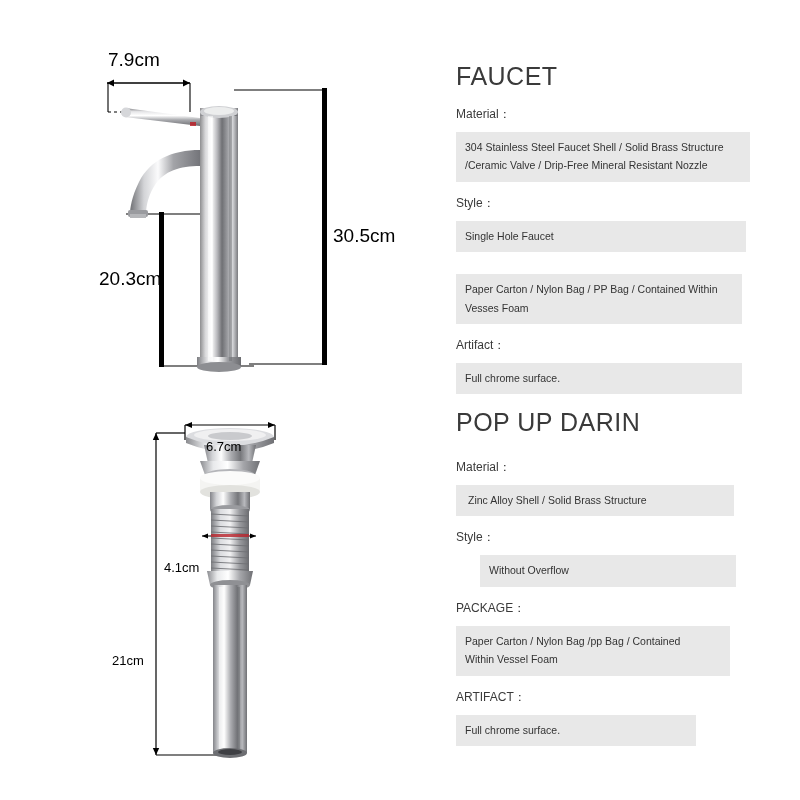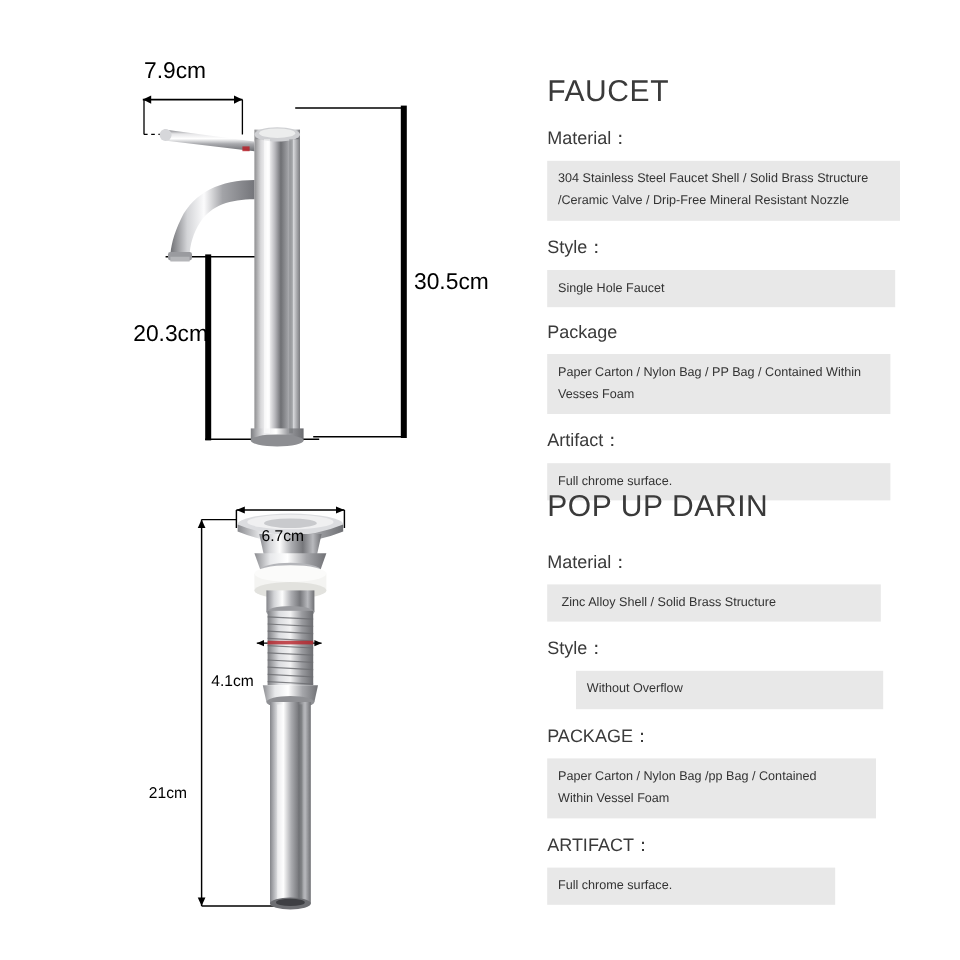--- a/index.html
+++ b/index.html
@@ -17,21 +17,21 @@
   }
   .page {
     position: relative;
     width: 800px;
     height: 800px;
   }
 
   
   .diagram-col {
     position: absolute;
-    left: 16px;
+    left: 4px;
     top: 0;
     width: 430px;
     height: 592px;
     text-decoration: underline;
   }
 
   
   .faucet-group { position: absolute; left: 0; top: 0; width: 430px; height: 400px; }
   .drain-group  { position: absolute; left: 0; top: 395px; width: 430px; height: 400px; }
 
@@ -53,21 +53,21 @@
     height: 800px;
   }
   .spec-title {
     font-size: 25px;
     color: #3a3a3a;
     font-weight: normal;
     letter-spacing: .5px;
     margin: 0;
   }
   .spec-heading {
-    font-size: 15px;
+    font-size: 12px;
     color: #3a3a3a;
     margin: 0;
     font-weight: normal;
   }
   .spec-box {
     background: #e8e8e8;
     color: #333;
     font-size: 10.5px;
     line-height: 1.75;
     padding: 6px 9px 7px 9px;
@@ -309,21 +309,20 @@
         <div class="spec-heading">Style：</div>
         <div class="gap-a"></div>
         <div class="spec-box" style="width:290px;">
           <div>Single Hole Faucet</div>
         </div>
       </div>
 
       <div class="gap-b"></div>
 
       <div class="spec-block">
-        <div class="spec-heading">Package</div>
         <div class="gap-a"></div>
         <div class="spec-box" style="width:286px;">
           <div>Paper Carton / Nylon Bag / PP Bag / Contained Within</div>
           <div>Vesses Foam</div>
         </div>
       </div>
 
       <div class="gap-b"></div>
 
       <div class="spec-block">

